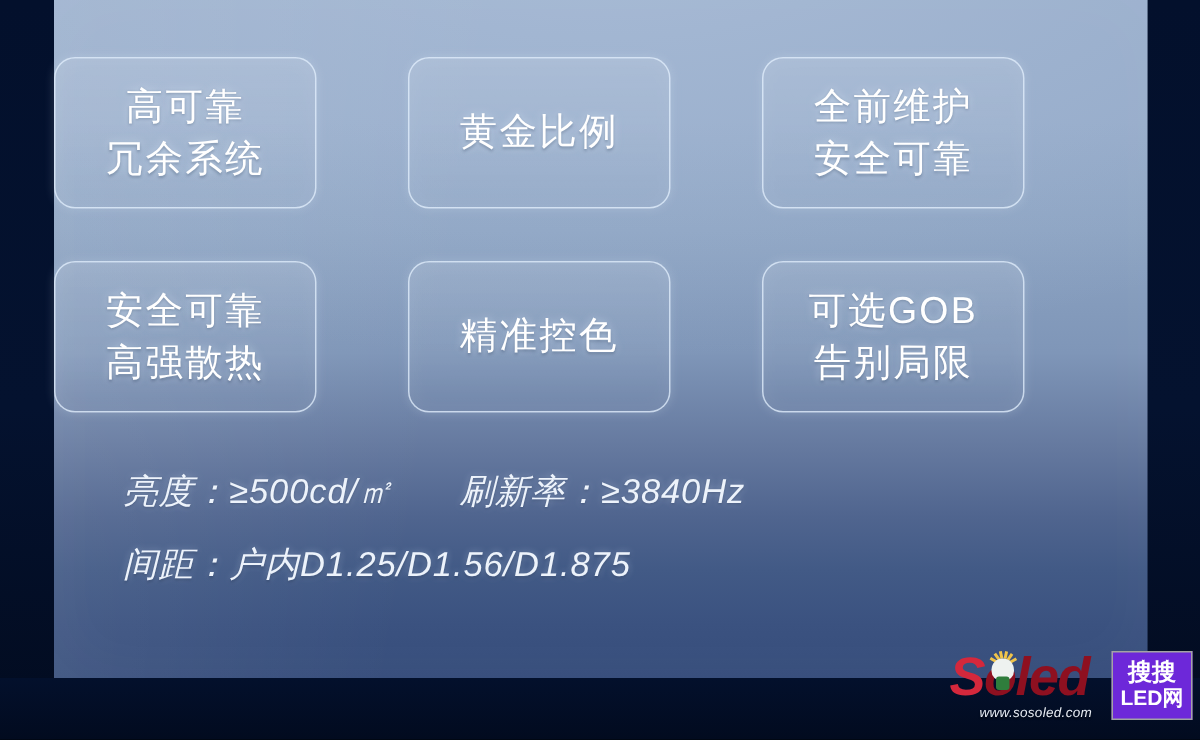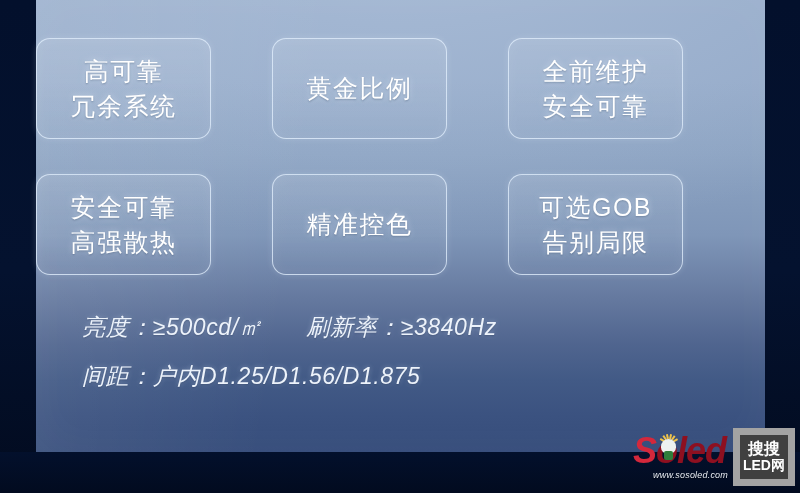--- a/index.html
+++ b/index.html
@@ -177,22 +177,22 @@
     font-size: 9px;
     color: #e7ecf3;
     letter-spacing: 0.2px;
     text-shadow: 0 1px 1px rgba(0,0,0,0.5);
     font-style: italic;
   }
   .wm-badge {
     margin-left: 2px;
     width: 52px;
     height: 44px;
-    background: #404040;
-    border: 7px solid #a3a3a3;
+    background: #6d28d9;
+    border: 1px solid #a3a3a3;
     display: flex;
     flex-direction: column;
     align-items: center;
     justify-content: center;
     line-height: 1.05;
   }
   .wm-badge-cn {
     color: #ffffff;
     font-size: 16px;
     font-weight: bold;

